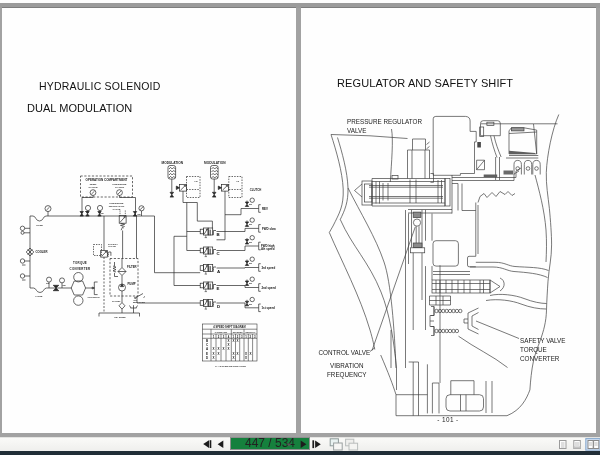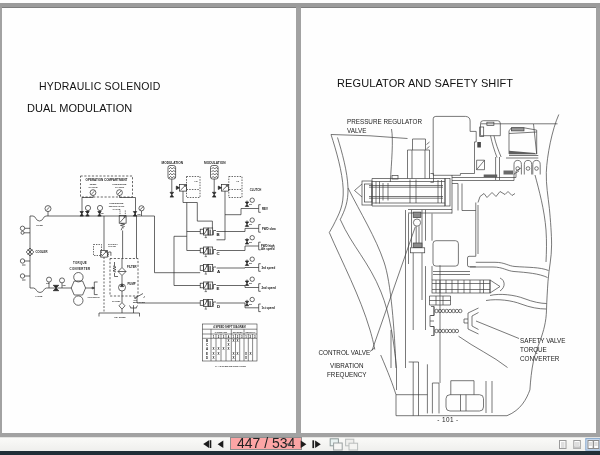--- a/index.html
+++ b/index.html
@@ -22,21 +22,21 @@
 <div class="abs" style="left:0;top:437px;width:600px;height:14px;background:linear-gradient(#fafaf8,#eeeeec);border-top:1px solid #e4e4e2;"></div>
 
 <div class="abs" style="left:0;top:451px;width:600px;height:4px;background:#212e37;"></div>
 
 <div class="abs" style="left:39px;top:80px;font-size:10.5px;letter-spacing:0.2px;color:#111;">HYDRAULIC SOLENOID</div>
 
 <div class="abs" style="left:27px;top:102px;font-size:11px;letter-spacing:0.05px;color:#111;">DUAL MODULATION</div>
 
 <div class="abs" style="left:337px;top:77px;font-size:11px;letter-spacing:0.1px;color:#111;">REGULATOR AND SAFETY SHIFT</div>
 
-<div class="abs" style="left:230px;top:437px;width:64px;height:11px;background:#fca5a5;border:1px solid #8f8f8f;font-size:14px;color:#222;line-height:11px;padding-left:6px;">447 / 534</div>
+<div class="abs" style="left:230px;top:437px;width:64px;height:11px;background:#15803d;border:1px solid #8f8f8f;font-size:12px;color:#222;line-height:11px;padding-left:14px;">447 / 534</div>
 
 <svg class="abs" style="left:0;top:0;" width="600" height="455" viewBox="0 0 600 455" fill="none" stroke="none">
 
 <g fill="#1c1c1c">
   <path d="M209,440.2 L209,448 L203.2,444.1 Z"></path>
   <rect x="209.6" y="440.2" width="1.7" height="7.8"></rect>
 </g>
 
 <g fill="#1c1c1c">
   <path d="M223.3,440.4 L223.3,448 L217.6,444.2 Z"></path>

